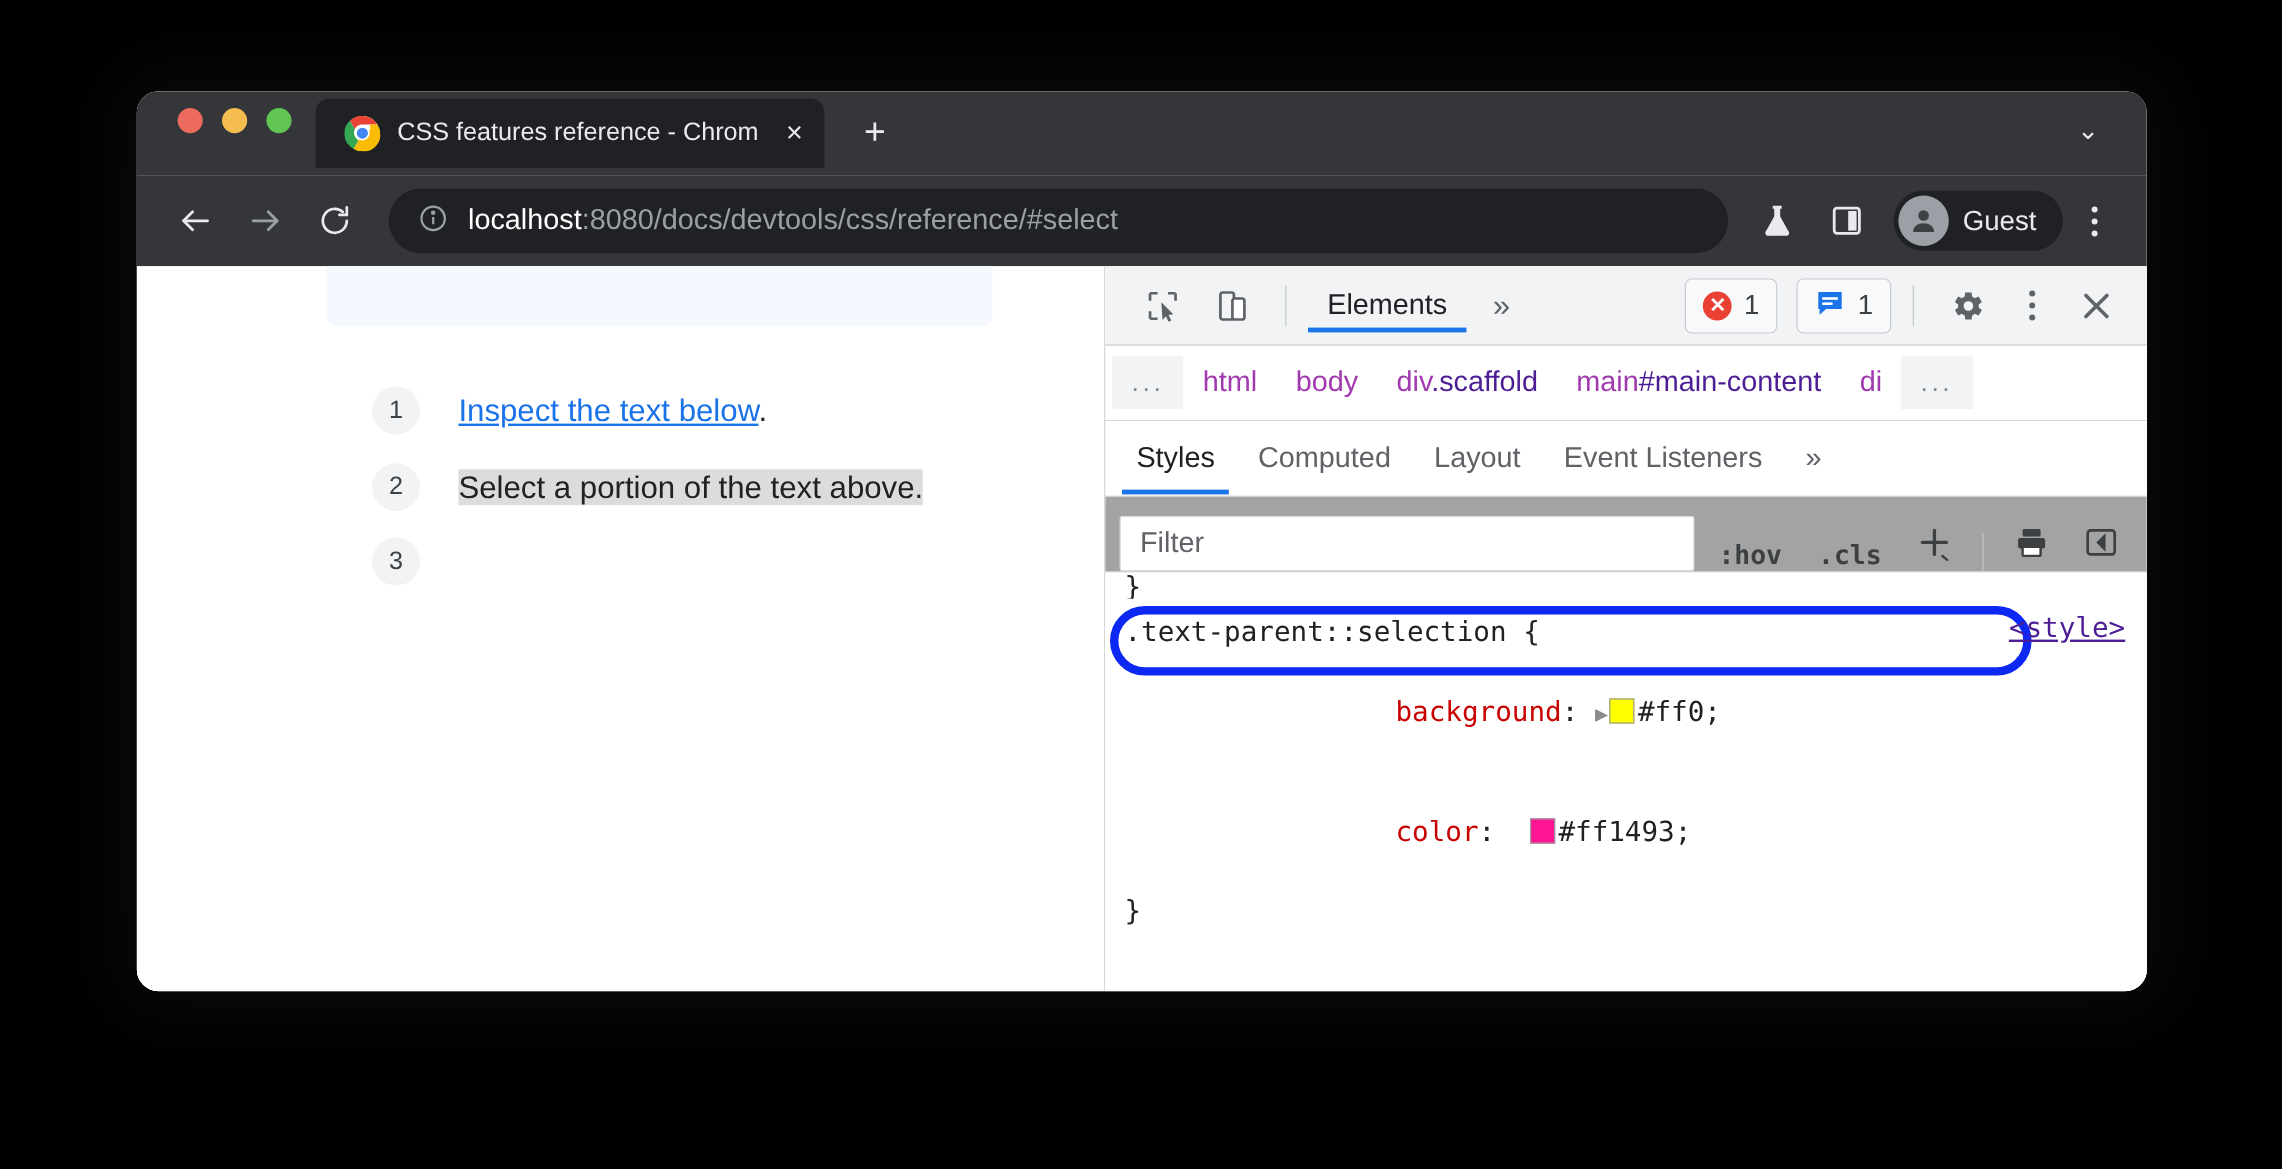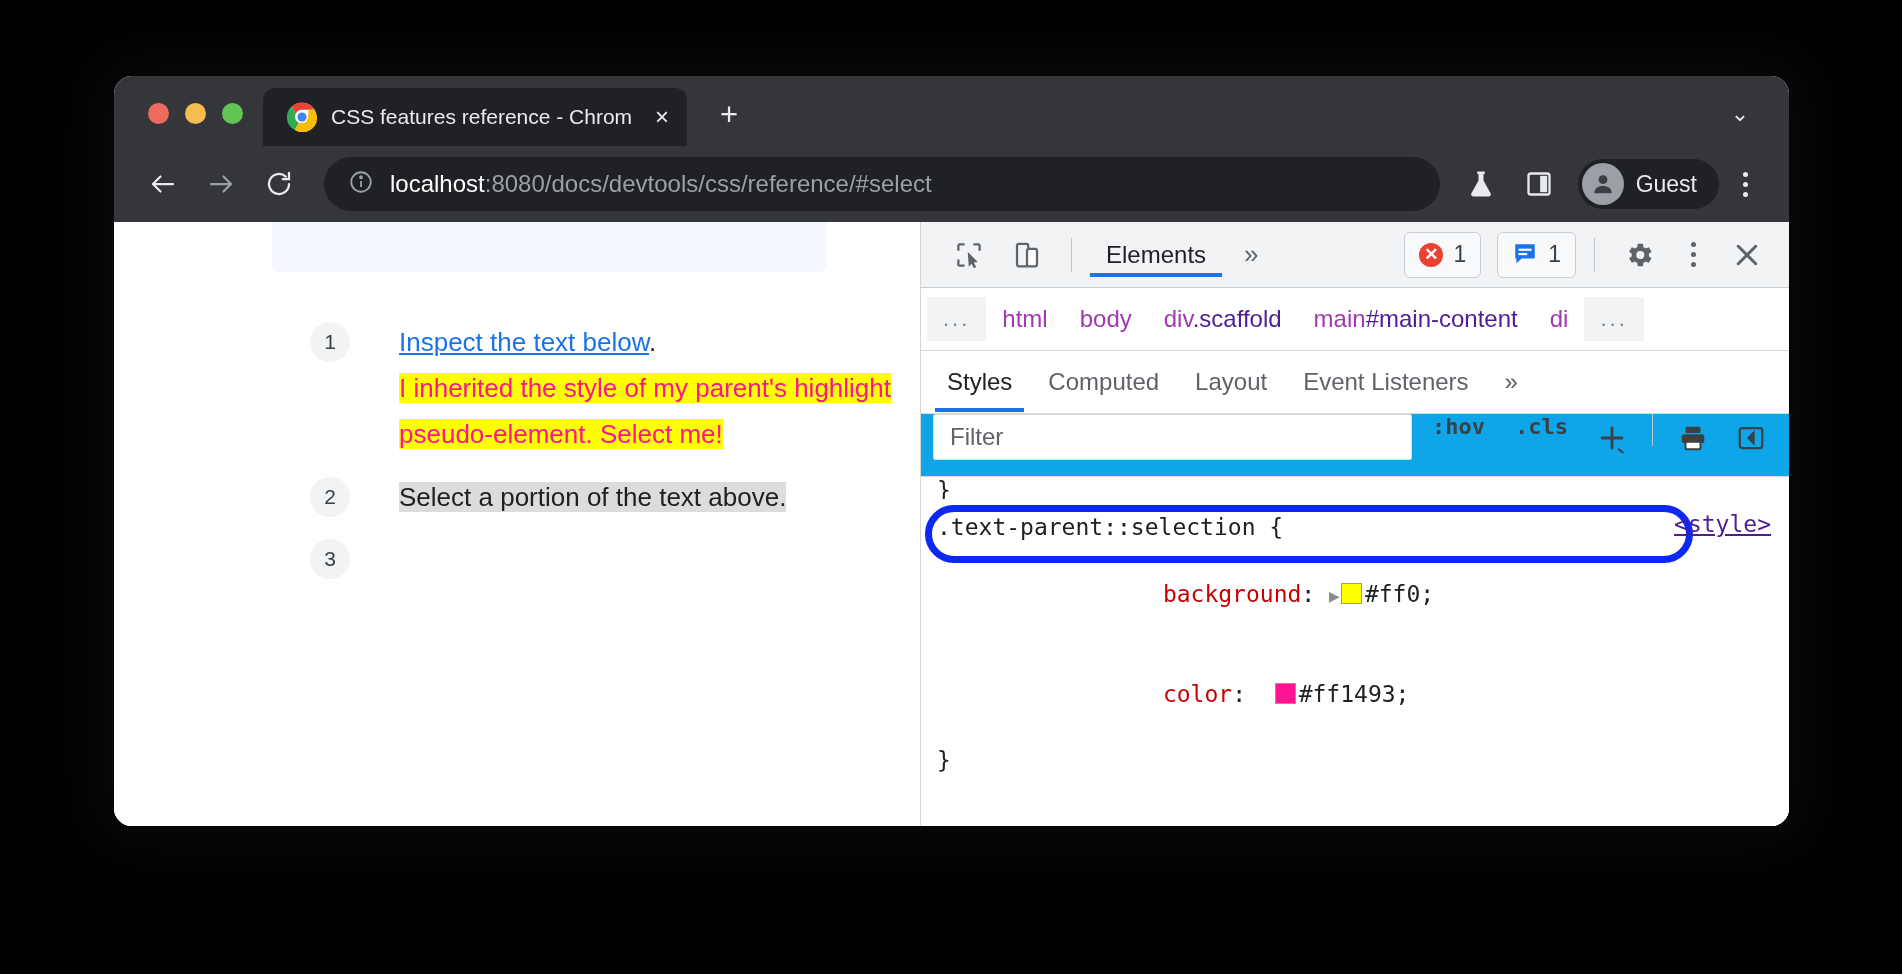--- a/index.html
+++ b/index.html
@@ -26,21 +26,21 @@
     background: #ffffff;
     box-shadow: 0 0 60px 24px rgba(255,255,255,0.035);
   }
 
   
   .tabstrip {
     position: relative;
     height: 70px;
     background: #35363a;
     display: flex;
-    align-items: flex-end;
+    align-items: center;
   }
   .traffic {
     display: flex; align-items: center; gap: 16px;
     padding: 0 20px 22px 34px;
   }
   .dot { width: 21px; height: 21px; border-radius: 50%; }
   .dot.red { background: #ed6a5e; }
   .dot.yellow { background: #f5bd4f; }
   .dot.green { background: #61c554; }
 
@@ -193,25 +193,26 @@
     border-radius: 50%;
     background: #f1f3f4;
     color: #3c4043;
     font-size: 21px;
     display: flex; align-items: center; justify-content: center;
     flex: 0 0 auto;
     margin-left: 196px;
     margin-top: 2px;
   }
   .step-body {
-    margin-left: 49px;
+    margin-left: 32px;
     font-size: 26px;
     color: #202124;
     line-height: 1.76;
     max-width: 520px;
+    text-align: right;
   }
   .step-link {
     color: #1a73e8;
     text-decoration: underline;
   }
   .sel-demo {
     background: #ffff00;
     color: #ff1493;
     display: inline;
     box-decoration-break: clone;
@@ -347,24 +348,24 @@
   .subtab.active { color: #202124; }
   .subtab.active::after {
     content: "";
     position: absolute; left: 6px; right: 6px; bottom: 0;
     height: 4px; background: #1a73e8;
   }
 
   
   .dt-filterbar {
     height: 62px;
-    background: #0ea5e9;
+    background: #a3a3a3;
     border-bottom: 1px solid #d6d8da;
     display: flex;
-    align-items: flex-start;
+    align-items: flex-end;
     padding: 0 14px 0 12px;
     gap: 10px;
     flex: 0 0 auto;
   }
   .filter-input {
     flex: 1 1 auto;
     height: 44px;
     background: #ffffff;
     border: 1px solid #dadce0;
     border-radius: 2px;
@@ -560,21 +561,20 @@
       <div class="page">
         <div class="page-banner"></div>
 
         <div class="steps">
 
           <div class="step" style="margin-bottom:18px;">
             <div class="step-num">1</div>
             <div class="step-body">
               <a class="step-link">Inspect the text below</a><span>.</span>
               <br>
-              <span class="sel-demo">I inherited the style of my parent's highlight pseudo-element. Select me!</span>
             </div>
           </div>
 
           <div class="step" style="margin-bottom:16px;">
             <div class="step-num">2</div>
             <div class="step-body">
               <span class="step2-hl">Select a portion of the text above.</span>
             </div>
           </div>
 

